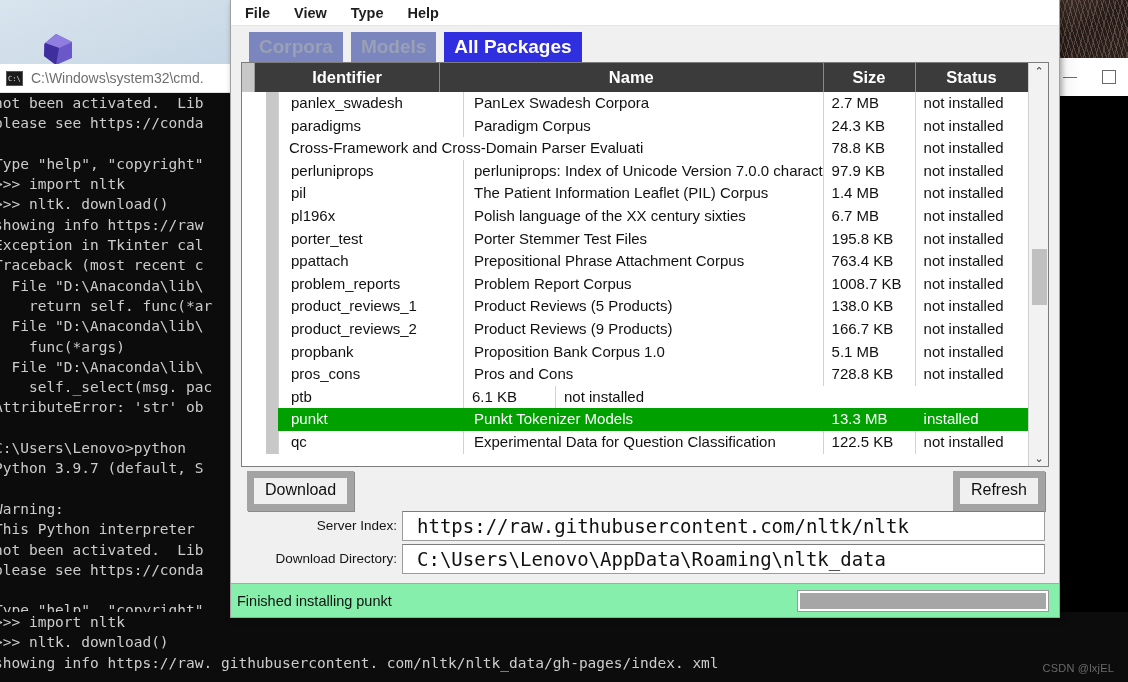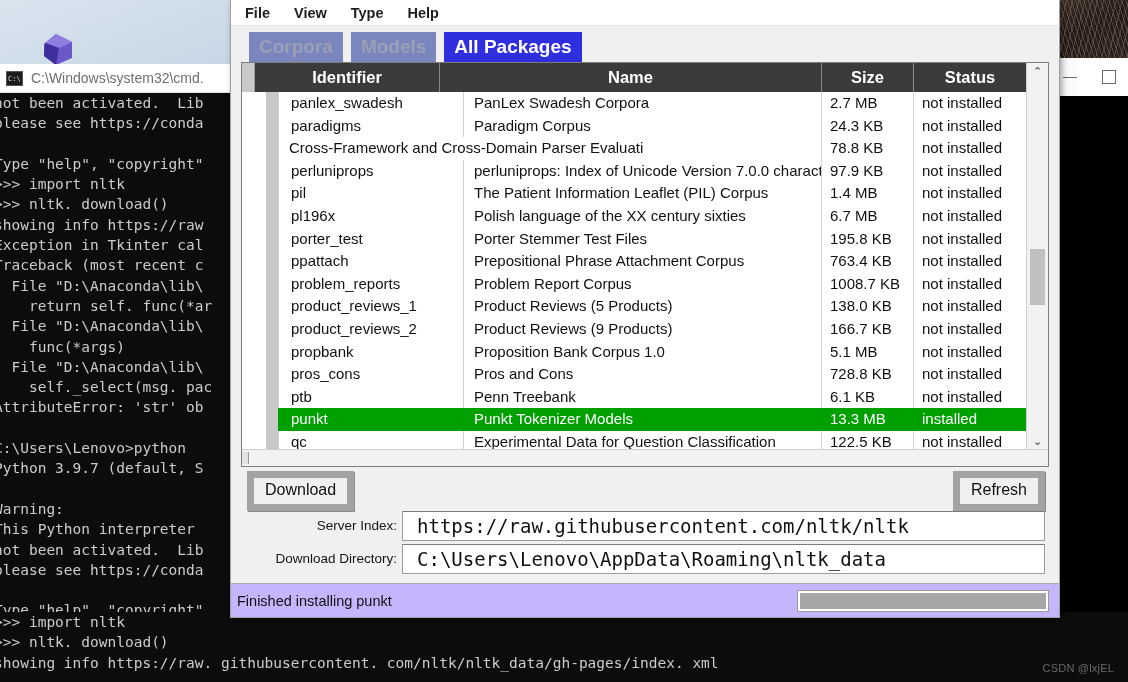--- a/index.html
+++ b/index.html
@@ -188,21 +188,21 @@
     background: #2f2fe0;
     color: #ffffff;
   }
 
   .table-wrap {
     flex: 1 1 auto;
     margin: 0 10px;
     border: 1px solid #7d7d7d;
     background: #ffffff;
     display: flex;
-    flex-direction: column;
+    flex-direction: row;
     overflow: hidden;
     position: relative;
   }
   .table-inner {
     display: flex;
     flex-direction: row;
     flex: 1 1 auto;
     min-height: 0;
   }
   .table-main {
@@ -345,21 +345,21 @@
     padding-left: 14px;
     white-space: nowrap;
     overflow: hidden;
     height: 30px;
     box-sizing: border-box;
   }
 
   .statusbar {
     flex: 0 0 auto;
     height: 34px;
-    background: #c4b5fd;
+    background: #86efac;
     border-top: 1px solid #a8a8a8;
     display: flex;
     align-items: center;
     justify-content: space-between;
     padding: 0 10px 0 6px;
     box-sizing: border-box;
   }
   .status-text {
     font-size: 14.5px;
     color: #111;
@@ -554,21 +554,20 @@
               <div class="trow">
                 <div class="td col-gutter"></div>
                 <div class="td id col-id">pros_cons</div>
                 <div class="td name col-name">Pros and Cons</div>
                 <div class="td size col-size">728.8 KB</div>
                 <div class="td stat col-stat">not installed</div>
               </div>
               <div class="trow">
                 <div class="td col-gutter"></div>
                 <div class="td id col-id">ptb</div>
-                <div class="td name col-name">Penn Treebank</div>
                 <div class="td size col-size">6.1 KB</div>
                 <div class="td stat col-stat">not installed</div>
               </div>
               <div class="trow selected">
                 <div class="td col-gutter"></div>
                 <div class="td id col-id">punkt</div>
                 <div class="td name col-name">Punkt Tokenizer Models</div>
                 <div class="td size col-size">13.3 MB</div>
                 <div class="td stat col-stat">installed</div>
               </div>

